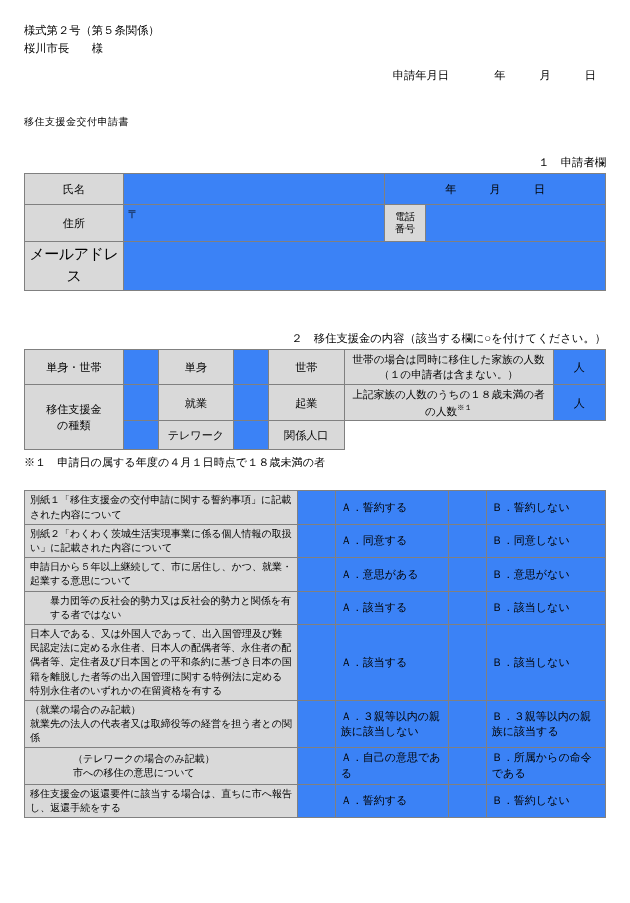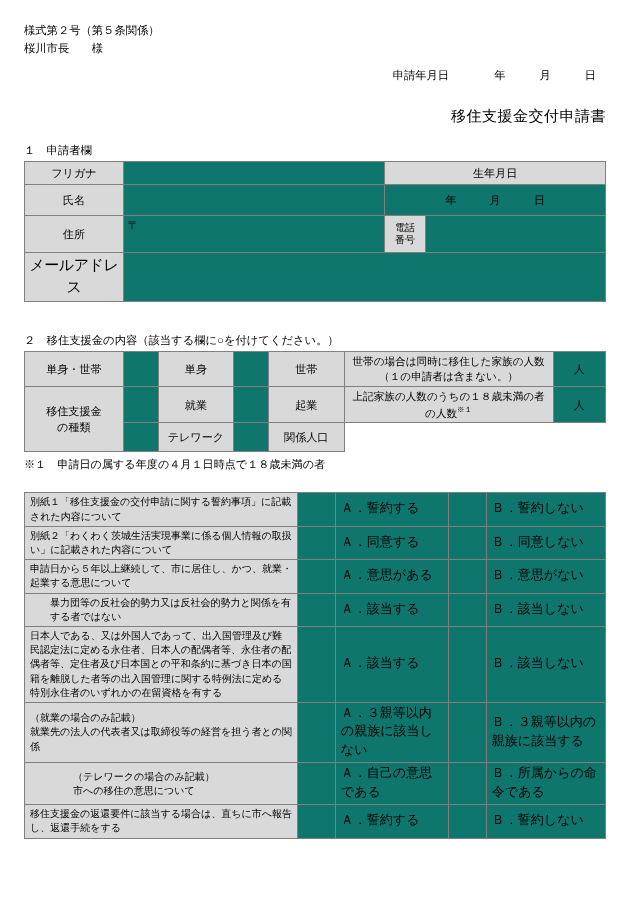--- a/index.html
+++ b/index.html
@@ -28,37 +28,38 @@
     white-space: pre;
   }
   .hdr-row {
     text-align: right;
     font-size: 11.3px;
     margin-top: 11px;
     padding-right: 10px;
     white-space: pre;
   }
   .doc-title {
-    text-align: right;
-    font-size: 15px;
-    margin-top: 24px;
+    text-align: left;
+    font-size: 10px;
+    margin-top: 32px;
     letter-spacing: 0.5px;
   }
   .intro {
     margin-top: 18px;
     font-size: 11.3px;
     line-height: 1.62;
     text-align: justify;
     text-indent: 11px;
   }
   .sec-head {
     font-size: 11.3px;
-    margin-top: 17px;
+    margin-top: 26px;
     margin-bottom: 3px;
     white-space: pre;
+    text-align: right;
   }
   .note {
     font-size: 11.1px;
     margin-top: 5px;
     white-space: pre;
   }
   .sup {
     font-size: 7.5px;
     vertical-align: super;
   }
@@ -70,27 +71,27 @@
   table td {
     border: 1px solid #808080;
     font-size: 11.1px;
     padding: 2px 4px;
     vertical-align: middle;
     line-height: 1.45;
   }
   .shade { background: #d9d9d9; }
   .ctr { text-align: center; }
   .lft { text-align: left; }
-  .blank { background: #0f766e; }
+  .blank { background: #3b82f6; }
   .tbl1 td { height: 18px; }
   .postmark { font-size: 11px; }
   .vert-tight { line-height: 1.25; }
   .t3 td { padding: 2px 5px; line-height: 1.42; }
   .t3 .desc { font-size: 10px; }
-  .t3 .opt { font-size: 13px; font-family: Liberation Mono, monospace; }
+  .t3 .opt { font-size: 11px; }
   .gap-a { height: 14px; }
   .gap-b { height: 20px; }
 </style>
 </head>
 <body>
 
 <div class="page">
 
   <div class="line">様式第２号（第５条関係）</div>
   <div class="line">桜川市長　　様</div>
@@ -103,25 +104,20 @@
   <div class="sec-head">１　申請者欄</div>
 
   <table class="tbl1">
     <colgroup>
       <col style="width:17%">
       <col style="width:45%">
       <col style="width:7%">
       <col style="width:31%">
     </colgroup>
     <tbody>
-      <tr>
-        <td class="shade ctr">フリガナ</td>
-        <td class="blank"></td>
-        <td class="shade ctr" colspan="2">生年月日</td>
-      </tr>
       <tr>
         <td class="shade ctr" style="height:26px">氏名</td>
         <td class="blank"></td>
         <td class="blank ctr" colspan="2">年　　　月　　　日</td>
       </tr>
       <tr>
         <td class="shade ctr" style="height:32px">住所</td>
         <td class="blank postmark" style="vertical-align:top">〒</td>
         <td class="shade ctr vert-tight" style="font-size:10px; padding:1px 1px; white-space:pre-line">電話
 番号</td>

